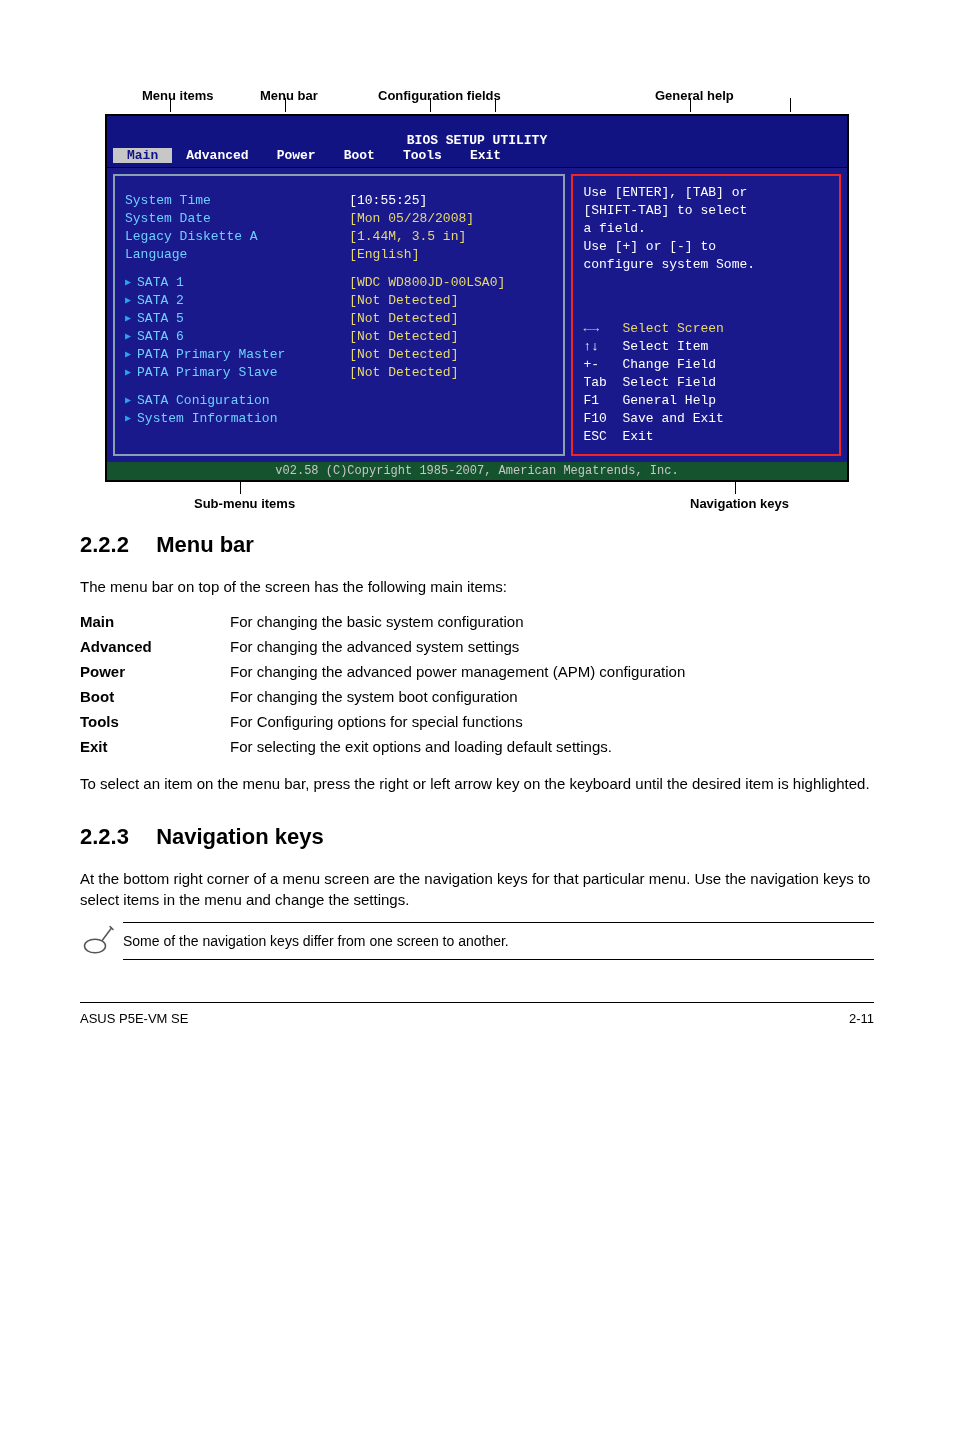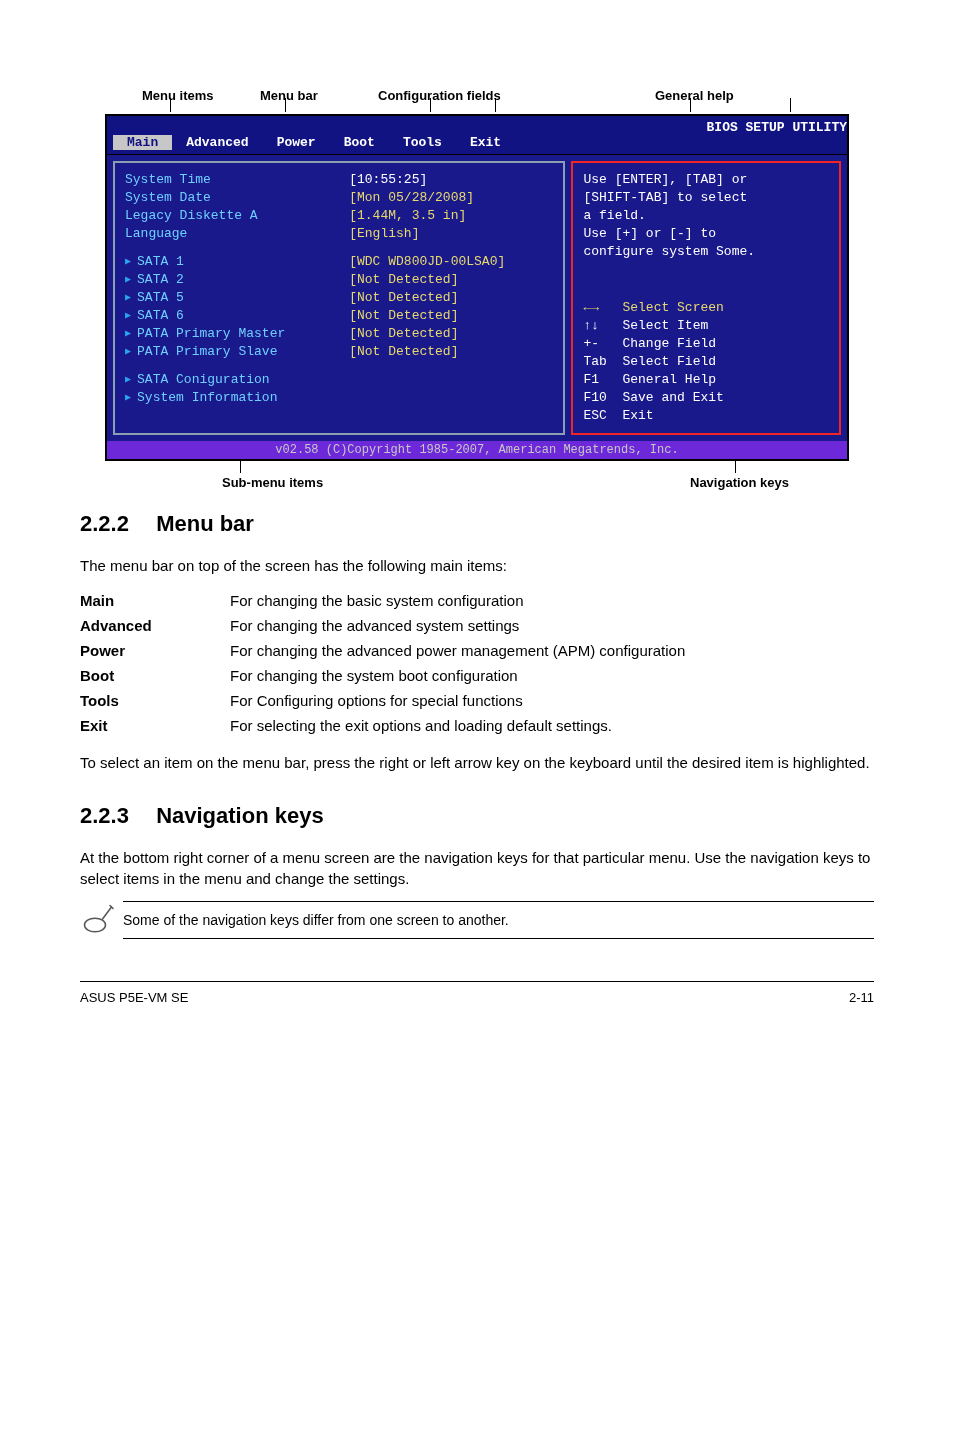--- a/index.html
+++ b/index.html
@@ -33,25 +33,25 @@
     font-family: "Courier New", monospace;
     font-size: 13px;
     background: #111383;
     color: #dedede;
     border: 2px solid #000;
     width: 740px;
     margin: 0 auto;
     position: relative;
   }
   .bios-header {
-    text-align: right;
+    text-align: center;
     color: #fff;
     font-weight: bold;
     font-size: 13px;
-    padding-top: 4px;
+    padding-top: 17px;
   }
   .bios-menubar {
     display: flex;
     gap: 0;
     color: #fff;
     padding: 0 6px 4px 6px;
     font-weight: bold;
   }
   .bios-menubar span {
     padding: 0 14px;
@@ -68,30 +68,30 @@
     gap: 6px;
   }
   .panel {
     border: 2px solid #8aa0b0;
     padding: 8px 10px;
     color: #5fbfff;
     min-height: 270px;
     box-sizing: border-box;
   }
   .panel.left  { flex: 1.05; }
-  .panel.mid   { flex: 1.05; color: #e0d36a; border-right: none; }
+  .panel.mid   { flex: 1.05; color: #e0d36a; border-right: none; margin-top: 8px; }
   .panel.right { flex: 1.15; border: 2px solid #f32424; color: #fff; position:relative; }
   .panel-group { display:flex; flex:2.1;align-items:flex-end; }
   .lcyan  { color: #6fd0ff; }
   .white  { color: #ffffff; }
   .yellow { color: #e7d96d; }
   .item-line { white-space: pre; line-height: 18px; }
   .tri::before { content: "\25B6"; color:#2aa3f0; margin-right:6px; font-size:10px; vertical-align:1px; }
   .bios-footer {
-    background: #6d28d9;
+    background: #14532d;
     color: #c7c7c7;
     text-align: center;
     font-size: 12px;
     padding: 2px 0;
   }
   .right .nav-line { white-space: pre; line-height:18px; }
   .right .block-top { color:#fff; white-space: pre; line-height:18px; }
   .right-bottom { position:absolute; bottom:8px; left:10px; right:10px;}
   
   table.defs { border-collapse: collapse; margin: 6px 0 14px 0; }
@@ -211,21 +211,21 @@
           <div class="nav-line">F10  Save and Exit</div>
           <div class="nav-line">ESC  Exit</div>
         </div>
       </div>
     </div>
     <div class="bios-footer">v02.58 (C)Copyright 1985-2007, American Megatrends, Inc.</div>
   </div>
 
   <div class="under-annot-wrap">
     <span class="tick" style="left:130px"></span>
-    <span class="label" style="left:112px">Sub-menu items</span>
+    <span class="label" style="left:84px">Sub-menu items</span>
     <span class="tick" style="left:625px"></span>
     <span class="label" style="left:580px">Navigation keys</span>
   </div>
 
   <div style="height:20px"></div>
 
   <h2 class="section-title">
     <span class="num">2.2.2</span>
     <span>Menu bar</span>
   </h2>

